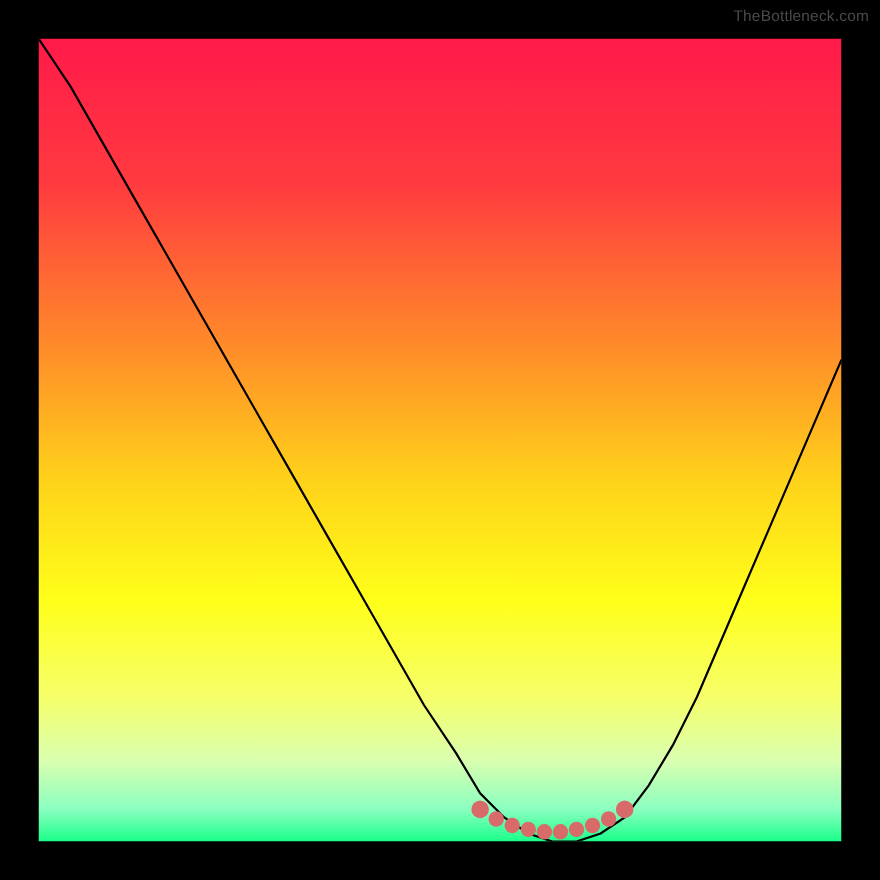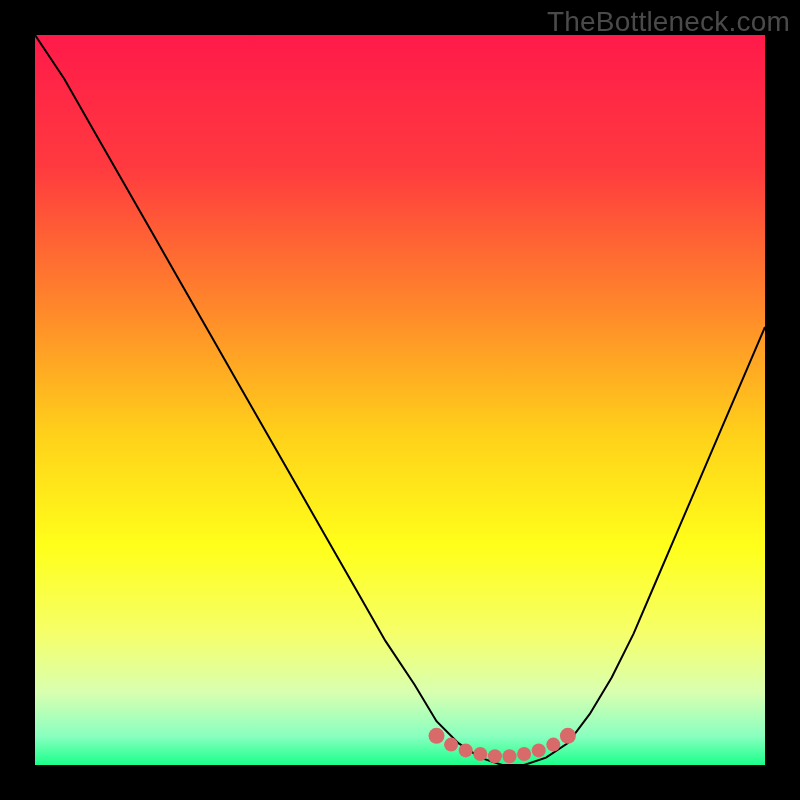--- a/index.html
+++ b/index.html
@@ -8,21 +8,21 @@
     height: 800px;
     background: #000;
     font-family: Arial, Helvetica, sans-serif;
     position: relative;
     overflow: hidden;
   }
   .watermark {
     position: absolute;
     top: 6px;
     right: 10px;
-    font-size: 28px;
+    font-size: 14px;
     font-weight: 500;
     color: #4a4a4a;
     z-index: 10;
     letter-spacing: 0.2px;
   }
   .plot-area {
     position: absolute;
     left: 35px;
     top: 35px;
     width: 730px;

